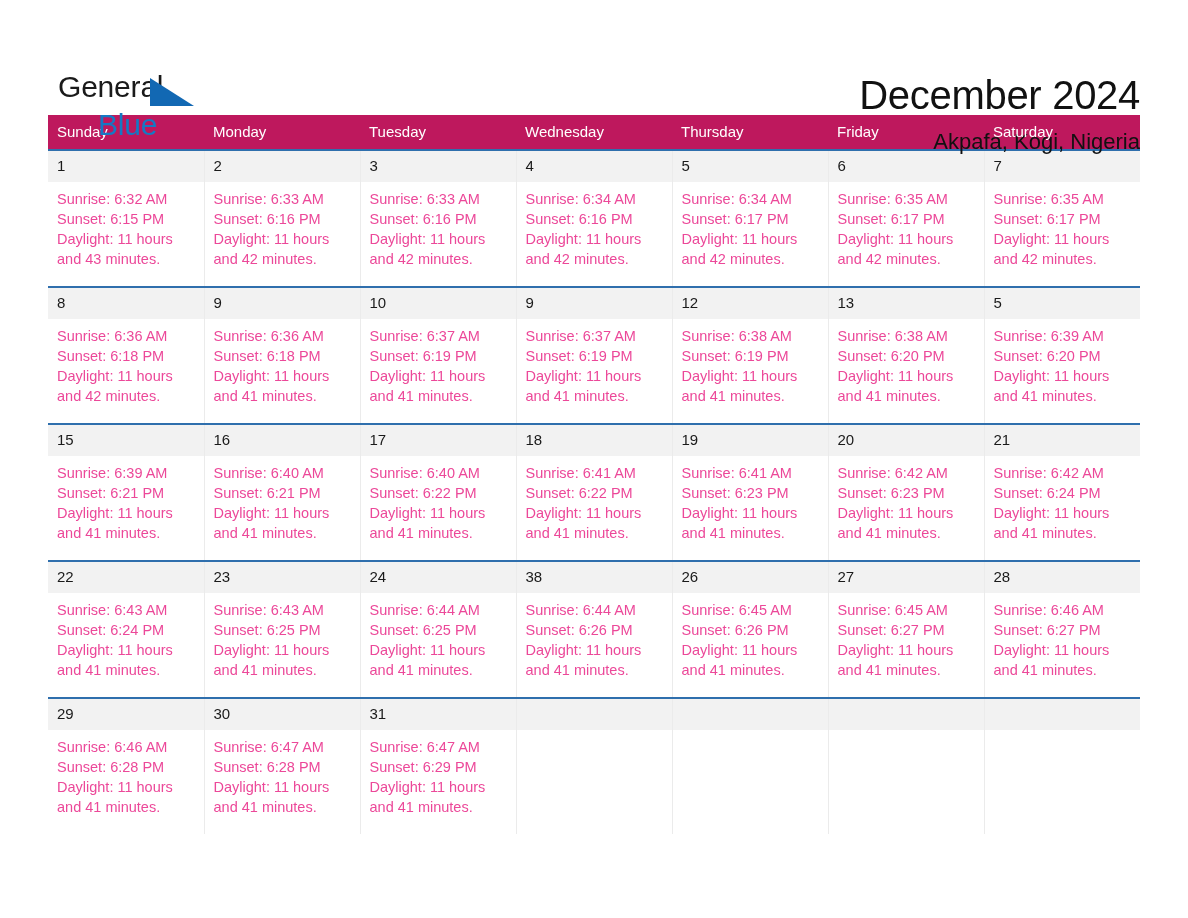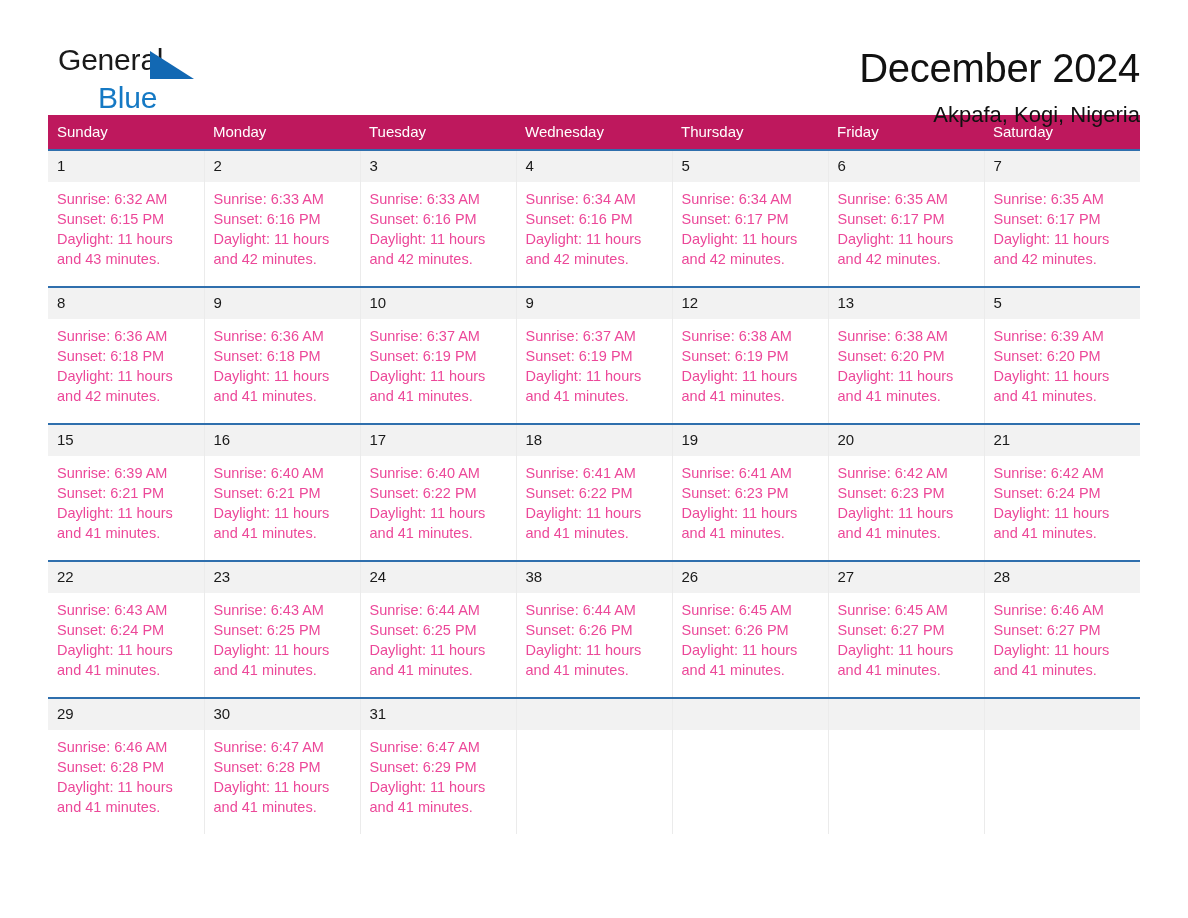--- a/index.html
+++ b/index.html
@@ -15,21 +15,21 @@
     height: 918px;
     background: #ffffff;
     padding: 0 48px;
   }
 
   
   .header {
     display: flex;
     align-items: flex-start;
     justify-content: space-between;
-    padding-top: 42px;
+    padding-top: 69px;
     height: 110px;
   }
   .logo {
     position: relative;
     width: 160px;
     height: 74px;
     user-select: none;
   }
   .logo-general {
     position: absolute;

